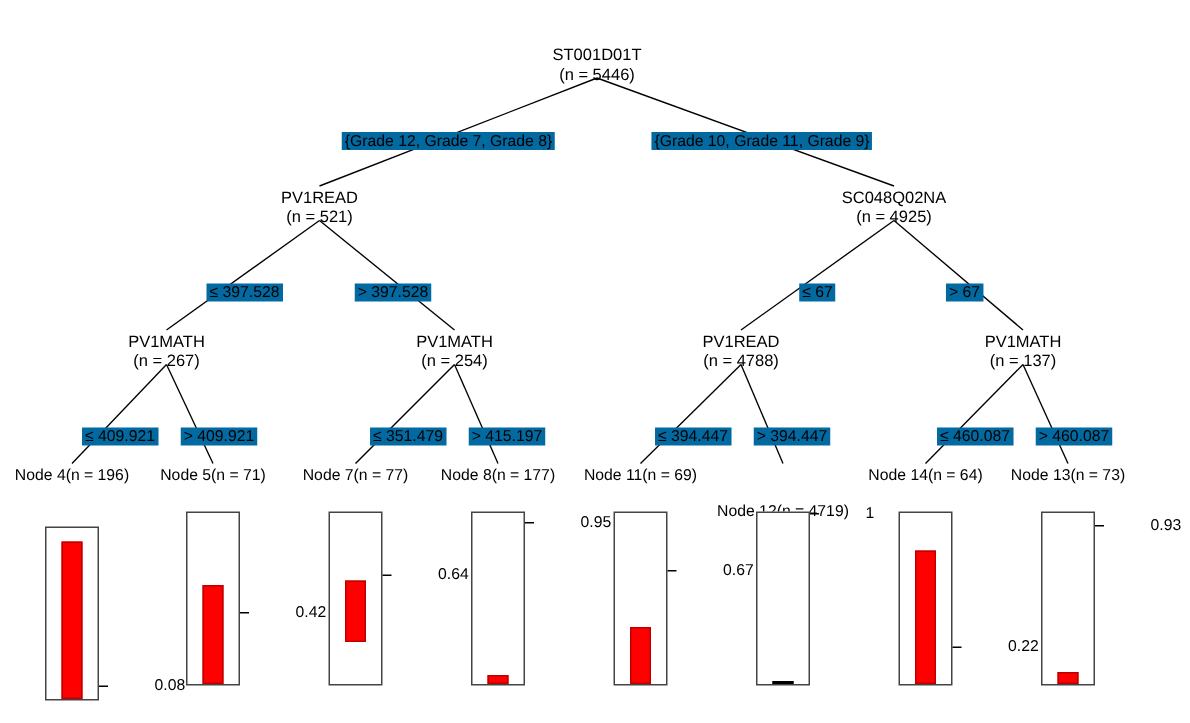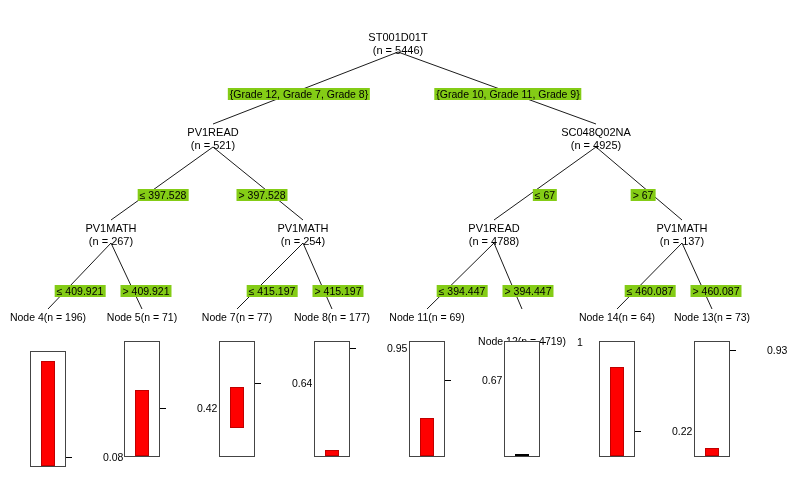--- a/index.html
+++ b/index.html
@@ -4,21 +4,21 @@
 <style>
   html,body{margin:0;padding:0;background:#ffffff;}
   body{width:793px;height:482px;position:relative;overflow:hidden;
        font-family:"Liberation Sans", sans-serif;color:#000;}
   #tree{position:absolute;left:0;top:0;width:793px;height:482px;}
   .lbl{position:absolute;text-align:center;white-space:nowrap;
        font-family:"Liberation Sans", sans-serif;color:#000;
        transform:translateX(-50%);}
   .node-lbl{font-size:11px;line-height:13px;}
   .node-lbl .ln2{display:block;}
-  .edge-lbl{font-size:10.5px;line-height:12px;background:#84cc16;padding:0 2px;}
+  .edge-lbl{font-size:10.5px;line-height:12px;background:#0369a1;padding:0 2px;}
   .term-lbl{font-size:10.5px;line-height:13px;}
   .panel{position:absolute;}
   .box{position:absolute;left:0;top:0;box-sizing:border-box;
        border:1px solid #444;background:#ffffff;}
   .bar{position:absolute;background:#FF0000;border:1px solid #C00000;box-sizing:border-box;}
   .bar.zero{background:#000000;border-color:#000000;}
   .tick{position:absolute;height:1px;background:#000;}
   .tickval{position:absolute;font-size:10.5px;line-height:11px;white-space:nowrap;color:#000;padding-left:28px;}
 </style>
 </head>
@@ -50,21 +50,21 @@
     <div class="lbl node-lbl" style="left: 494px; top: 222px;"><span>PV1READ</span><span class="ln2">(n = 4788)</span></div>
     <div class="lbl node-lbl" style="left: 682px; top: 222px;"><span>PV1MATH</span><span class="ln2">(n = 137)</span></div>
     <div class="lbl edge-lbl" style="left: 299px; top: 88px;"><span>{Grade 12, Grade 7, Grade 8}</span></div>
     <div class="lbl edge-lbl" style="left: 508px; top: 88px;"><span>{Grade 10, Grade 11, Grade 9}</span></div>
     <div class="lbl edge-lbl" style="left: 163px; top: 189px;"><span>≤ 397.528</span></div>
     <div class="lbl edge-lbl" style="left: 262px; top: 189px;"><span>&gt; 397.528</span></div>
     <div class="lbl edge-lbl" style="left: 545px; top: 189px;"><span>≤ 67</span></div>
     <div class="lbl edge-lbl" style="left: 643px; top: 189px;"><span>&gt; 67</span></div>
     <div class="lbl edge-lbl" style="left: 80px; top: 285px;"><span>≤ 409.921</span></div>
     <div class="lbl edge-lbl" style="left: 146px; top: 285px;"><span>&gt; 409.921</span></div>
-    <div class="lbl edge-lbl" style="left: 272px; top: 285px;"><span>≤ 415.197</span></div>
+    <div class="lbl edge-lbl" style="left: 272px; top: 285px;"><span>≤ 351.479</span></div>
     <div class="lbl edge-lbl" style="left: 338px; top: 285px;"><span>&gt; 415.197</span></div>
     <div class="lbl edge-lbl" style="left: 462px; top: 285px;"><span>≤ 394.447</span></div>
     <div class="lbl edge-lbl" style="left: 528px; top: 285px;"><span>&gt; 394.447</span></div>
     <div class="lbl edge-lbl" style="left: 650px; top: 285px;"><span>≤ 460.087</span></div>
     <div class="lbl edge-lbl" style="left: 716px; top: 285px;"><span>&gt; 460.087</span></div>
     <div class="lbl term-lbl" style="left: 48px; top: 311px;"><span>Node 4</span><span class="ln2">(n = 196)</span></div>
     <div class="lbl term-lbl" style="left: 142px; top: 311px;"><span>Node 5</span><span class="ln2">(n = 71)</span></div>
     <div class="lbl term-lbl" style="left: 237px; top: 311px;"><span>Node 7</span><span class="ln2">(n = 77)</span></div>
     <div class="lbl term-lbl" style="left: 332px; top: 311px;"><span>Node 8</span><span class="ln2">(n = 177)</span></div>
     <div class="lbl term-lbl" style="left: 427px; top: 311px;"><span>Node 11</span><span class="ln2">(n = 69)</span></div>

